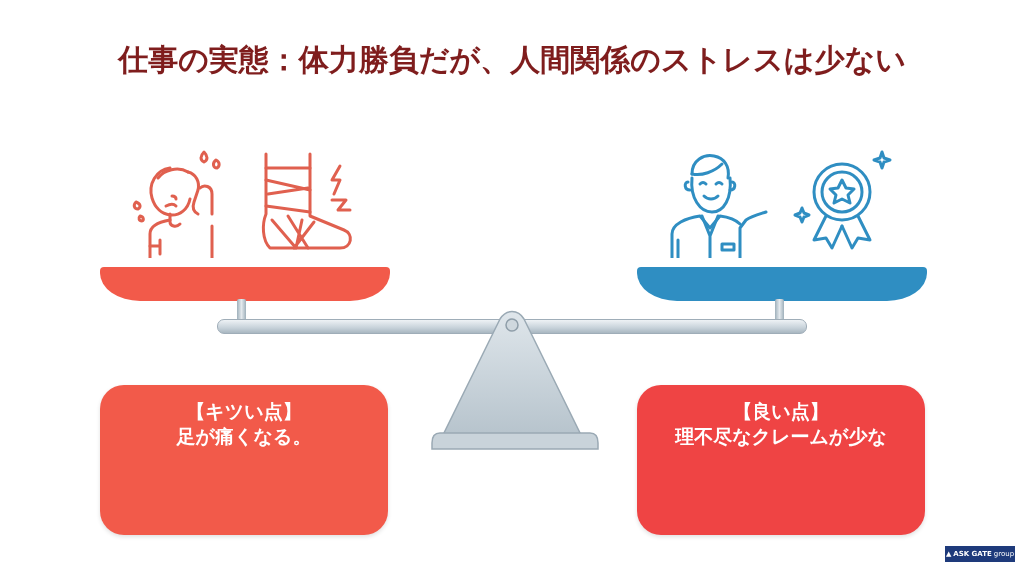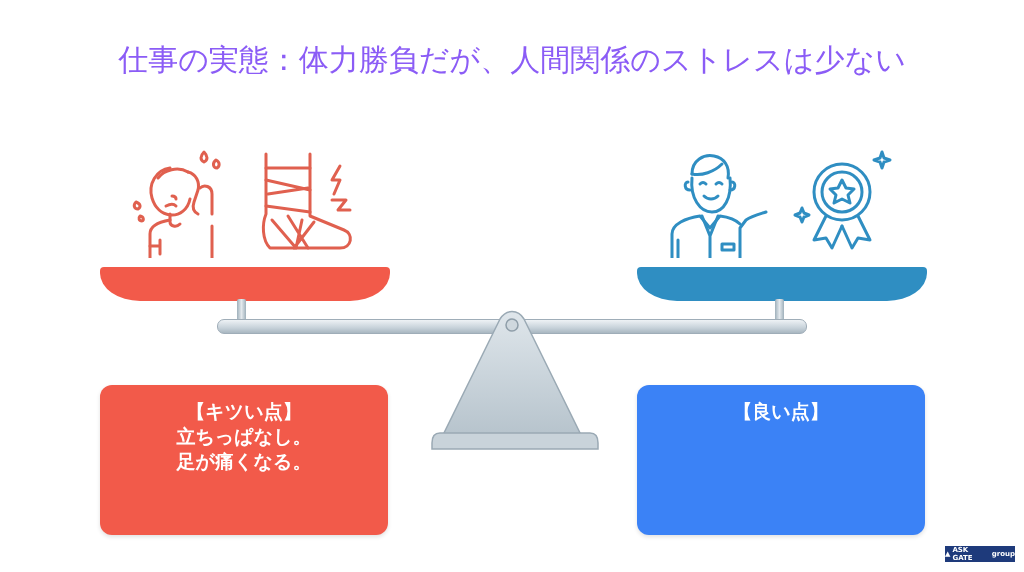--- a/index.html
+++ b/index.html
@@ -3,54 +3,54 @@
 <meta charset="utf-8">
 <style>
   html, body { margin: 0; padding: 0; }
   body {
     width: 1024px; height: 572px; position: relative; overflow: hidden;
     background: #ffffff;
     font-family: "DejaVu Sans", "Liberation Sans", sans-serif;
   }
   .title {
     position: absolute; left: 0; top: 40px; width: 1024px; text-align: center;
-    font-size: 30px; font-weight: normal; color: #8b5cf6; letter-spacing: 0px;
+    font-size: 30px; font-weight: bold; color: #7f1d1d; letter-spacing: 0px;
   }
   .icon-box { position: absolute; }
   .pan {
     position: absolute; height: 34px;
     border-radius: 4px 4px 40px 40px / 4px 4px 28px 28px;
   }
   .pan.left { left: 100px; top: 267px; width: 290px; background: #f25a4a; }
   .pan.right { left: 637px; top: 267px; width: 290px; background: #2f8ec2; }
   .hanger {
     position: absolute; width: 9px; height: 30px; top: 299px;
     background: linear-gradient(90deg,#9fb0bb,#e3e9ed,#9fb0bb); border-radius: 2px;
   }
   .beam {
     position: absolute; left: 217px; top: 319px; width: 588px; height: 13px;
     background: linear-gradient(180deg,#eef2f5,#c7d2da 60%,#a9b7c1);
     border: 1px solid #9fadb8; border-radius: 7px;
   }
   .fulcrum { position: absolute; left: 420px; top: 305px; }
   .card {
-    position: absolute; top: 385px; height: 150px; border-radius: 12px;
+    position: absolute; top: 385px; height: 150px; border-radius: 24px;
     color: #ffffff; text-align: center; font-size: 19px; font-weight: bold;
     line-height: 25px; box-sizing: border-box; padding-top: 14px;
     box-shadow: 0 2px 4px rgba(0,0,0,0.12);
   }
   .card.left { left: 100px; width: 288px; background: #f25a4a; }
-  .card.right { left: 637px; width: 288px; background: #3b82f6; }
+  .card.right { left: 637px; width: 288px; background: #ef4444; }
   .card .line { display: block; white-space: nowrap; }
   .logo {
     position: absolute; left: 945px; top: 546px; width: 70px; height: 16px;
     background: #1e3a7b; color: #ffffff; font-size: 7px; font-weight: bold;
     display: flex; align-items: center; justify-content: center; gap: 2px;
   }
-  .logo .light { font-weight: bold; }
+  .logo .light { font-weight: normal; }
 </style>
 </head>
 <body>
 
 <div class="title">仕事の実態：体力勝負だが、人間関係のストレスは少ない</div>
 
 <div class="icon-box" style="left:130px; top:148px;">
   <svg width="110" height="110" viewBox="0 0 110 110" fill="none" stroke="#e0604f" stroke-width="3" stroke-linecap="round" stroke-linejoin="round">
     <path d="M40 20c-14 2-22 16-18 30 3 10 10 16 18 17 10 1 18-6 20-16"></path>
     <path d="M28 30c6-8 20-12 30-6"></path>
@@ -119,24 +119,24 @@
       </linearGradient>
     </defs>
     <path d="M80 14c6-10 18-10 24 0l58 118H22z" fill="url(#fg)" stroke="#9aa9b4" stroke-width="1.5"></path>
     <circle cx="92" cy="20" r="6" fill="#cfd8de" stroke="#8f9ea9" stroke-width="1.5"></circle>
     <path d="M20 128h150c6 0 8 4 8 10v6H12v-6c0-6 2-10 8-10z" fill="#c9d3da" stroke="#9aa9b4" stroke-width="1.5"></path>
   </svg>
 </div>
 
 <div class="card left">
   <span class="line">【キツい点】</span>
-  <span class="line">立ちっぱなし。</span>
   <span class="line">足が痛くなる。</span>
 </div>
 <div class="card right">
   <span class="line">【良い点】</span>
+  <span class="line">理不尽なクレームが少な</span>
 </div>
 
 <div class="logo">
   <span>▲</span>
   <span>ASK GATE</span>
   <span class="light">group</span>
 </div>
 
 </body></html>

